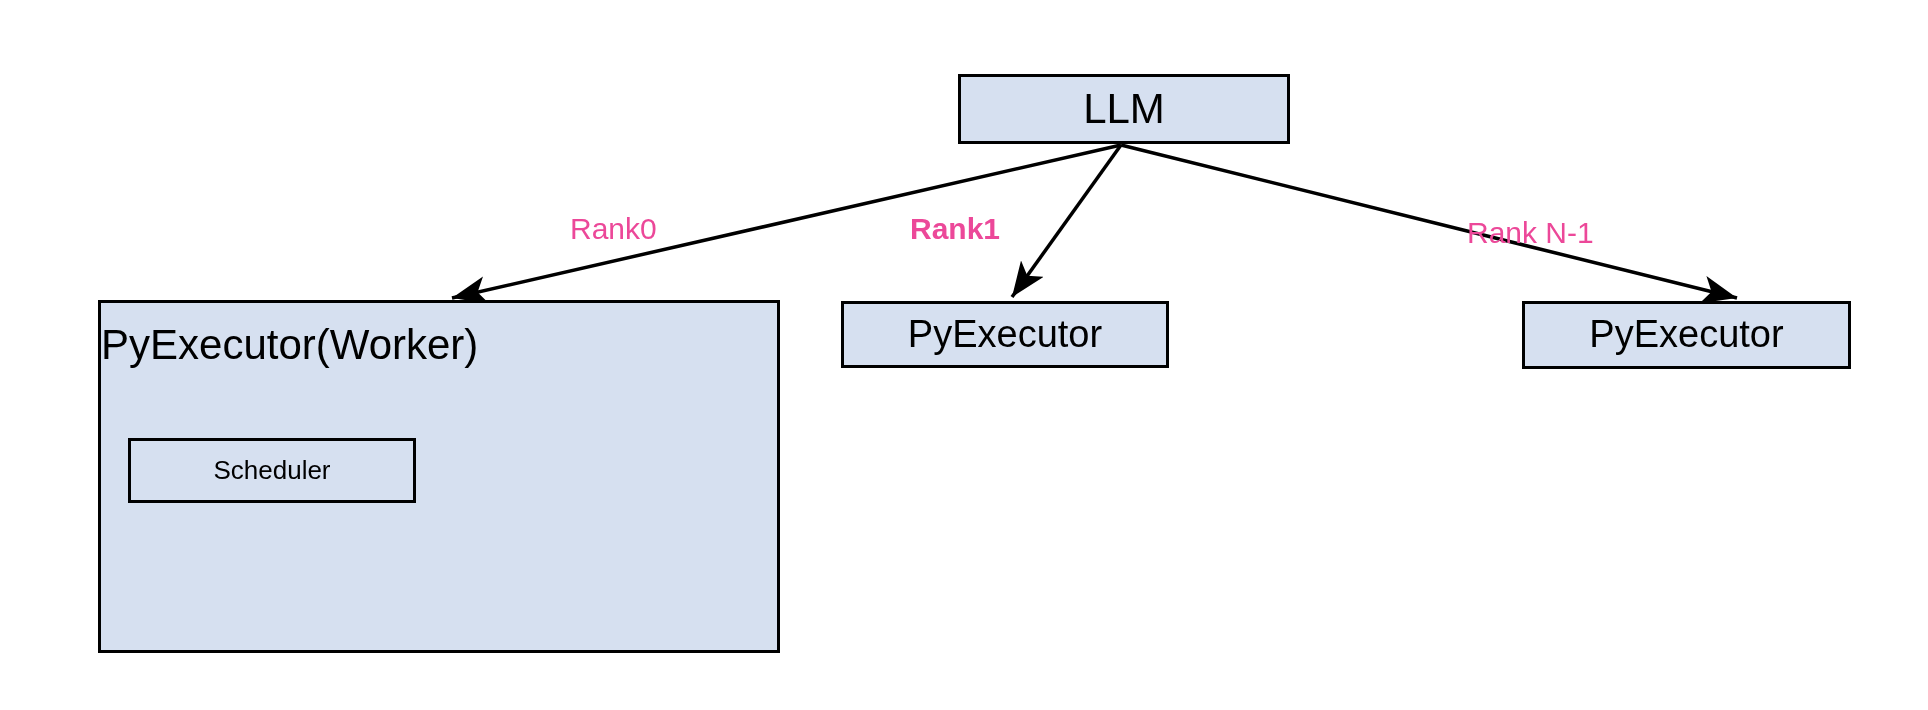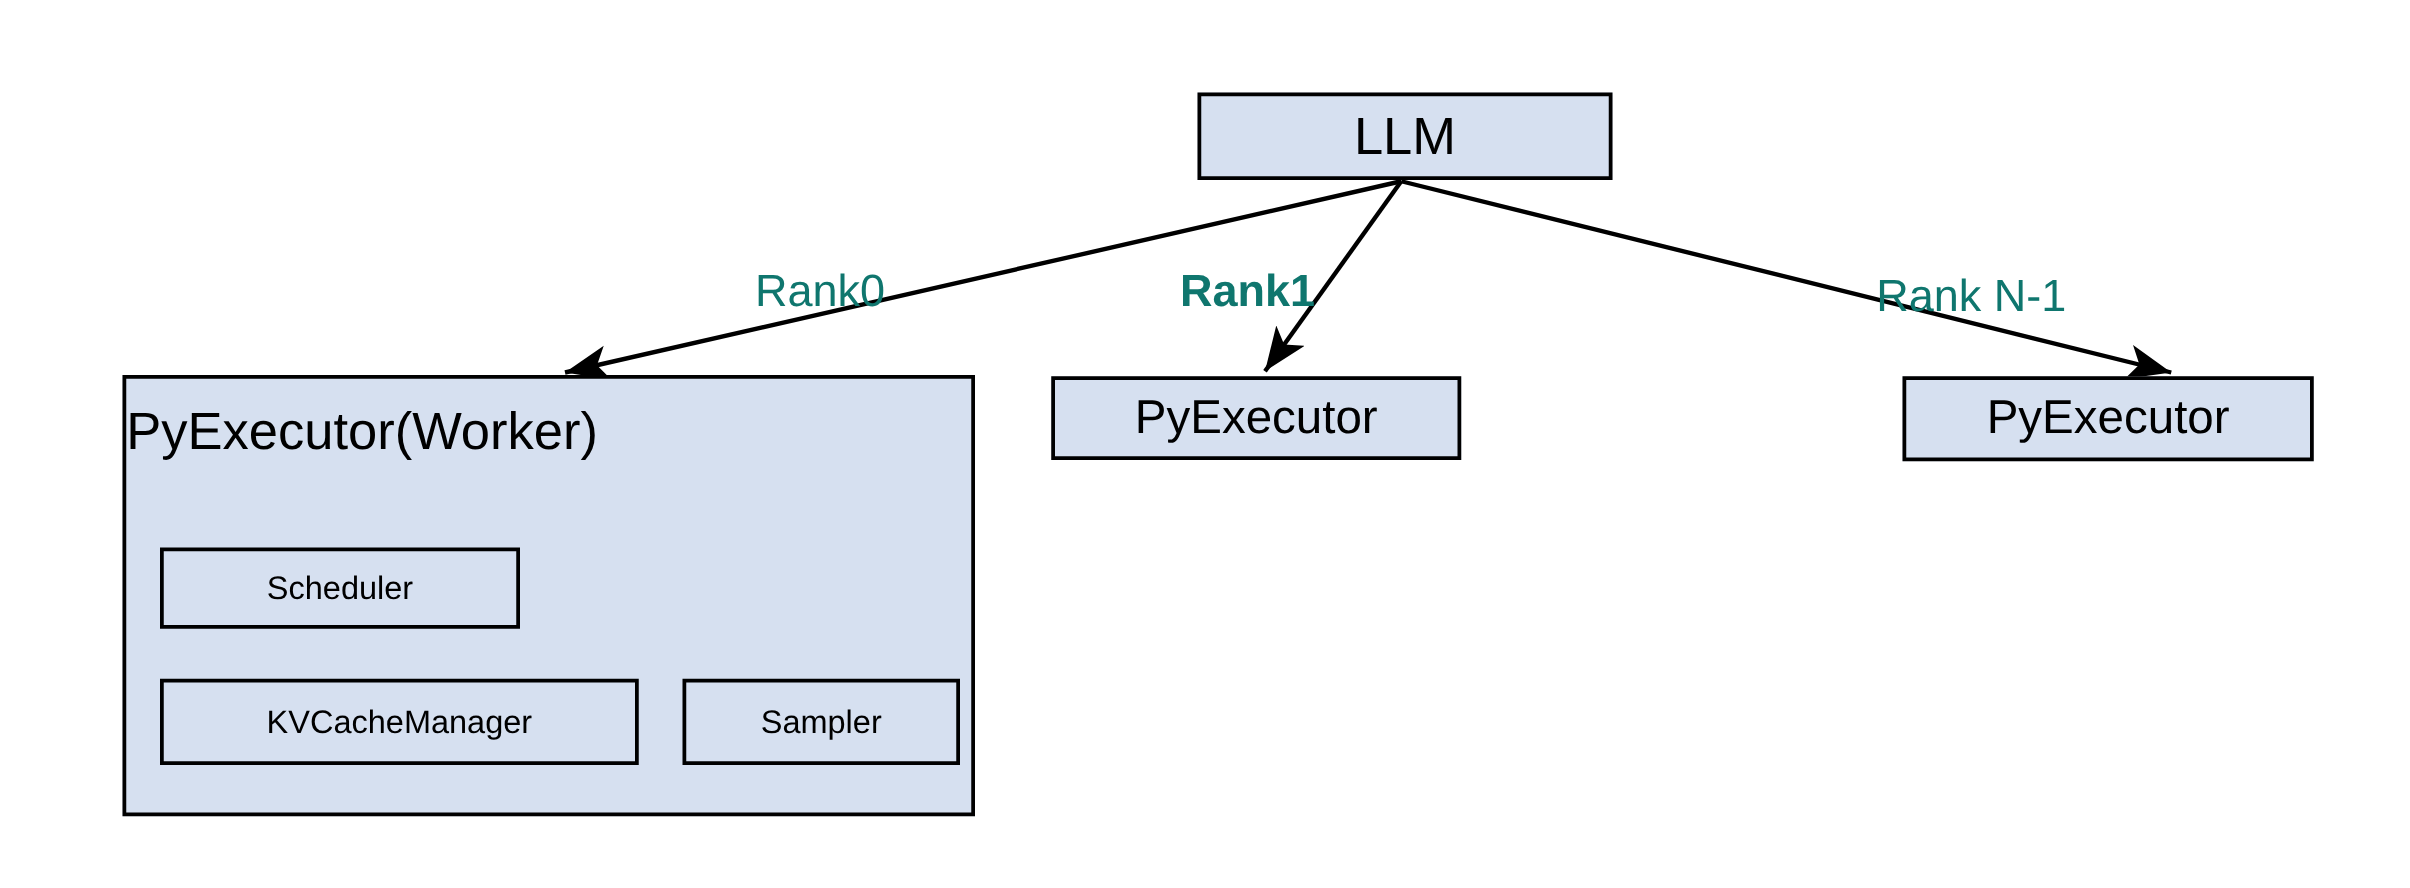--- a/index.html
+++ b/index.html
@@ -109,25 +109,24 @@
   }
   .node-exec-right {
     left: 1522px;
     top: 301px;
     width: 329px;
     height: 68px;
     font-size: 38px;
   }
   .edge-label {
     position: absolute;
-    font-size: 36px;
-    color: #0f766e;
+    font-size: 30px;
+    color: #ec4899;
     white-space: nowrap;
     background: transparent;
-    margin-left: 34px;
   }
   .label-rank0 { left: 570px; top: 212px; }
   .label-rank1 { left: 910px; top: 212px; font-weight: bold; }
   .label-rankn { left: 1467px; top: 216px; }
 </style>
 </head>
 <body>
 
 <div id="diagram-canvas">
 
@@ -147,27 +146,21 @@
   </div>
 
   <div class="node node-worker">
     <div class="worker-title">PyExecutor(Worker)</div>
 
     <div class="subnode sub-scheduler">
       <span>Scheduler</span>
     </div>
 
 
-    <div class="subnode sub-kvcache">
-      <span>KVCacheManager</span>
-    </div>
 
-    <div class="subnode sub-sampler">
-      <span>Sampler</span>
-    </div>
   </div>
 
   <div class="node node-exec-mid">
     <span>PyExecutor</span>
   </div>
 
   <div class="node node-exec-right">
     <span>PyExecutor</span>
   </div>
 

